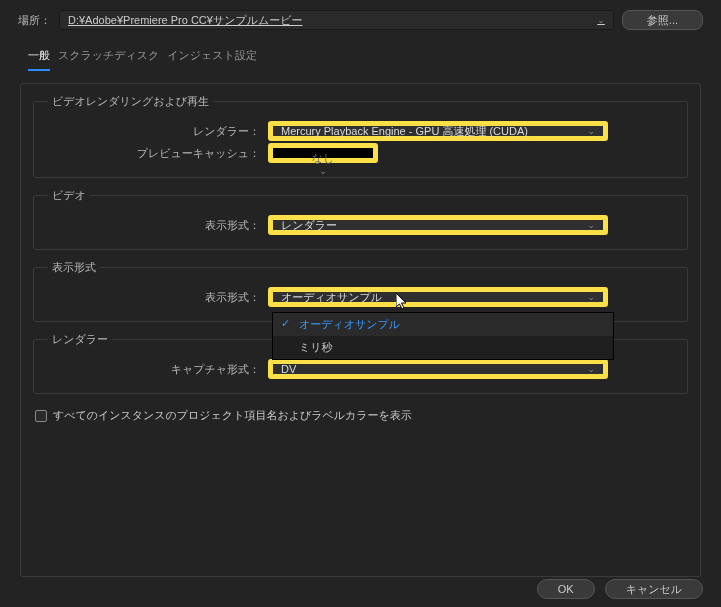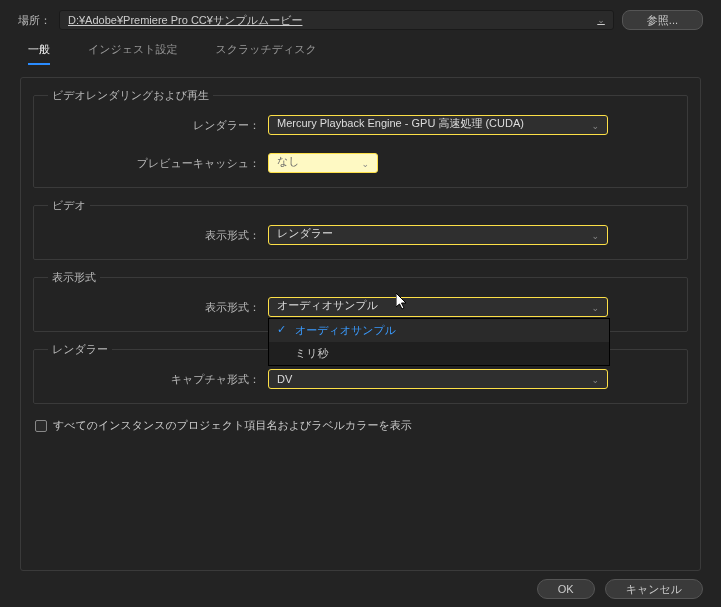--- a/index.html
+++ b/index.html
@@ -42,22 +42,23 @@
   color: #ccc;
   padding: 2px 24px;
   font-size: 11px;
   cursor: pointer;
   height: 20px;
   display: inline-flex;
   align-items: center;
 }
 .tabs {
   display: flex;
-  gap: 38px;
+  gap: 8px;
   padding: 0 28px;
+  margin-top: 6px;
 }
 .tab { color: #999; padding: 4px 0 6px 0; cursor: pointer; }
 .tab.active { color: #eee; border-bottom: 2px solid #2a8cff; }
 .panel {
   margin: 12px 20px 0 20px;
   border: 1px solid #3a3a3a;
   border-radius: 3px;
   padding: 10px 12px 14px 12px;
   height: 494px;
   position: relative;
@@ -65,45 +66,45 @@
 fieldset {
   border: 1px solid #3a3a3a;
   border-radius: 2px;
   margin-bottom: 10px;
   padding: 12px 14px 14px 14px;
 }
 legend { color: #bbb; padding: 0 4px; font-size: 11px; }
 .form-row {
   display: flex;
   align-items: center;
-  margin-bottom: 18px;
+  margin-bottom: 2px;
 }
 .form-row:last-child { margin-bottom: 0; }
 .form-label {
   width: 220px;
   text-align: right;
   color: #bbb;
   padding-right: 8px;
 }
 .select {
   background: #2f2f2f;
-  border: 1px solid #fde047;
+  border: 5px solid #fde047;
   border-radius: 3px;
   color: #ddd;
   padding: 3px 8px;
   height: 20px;
   font-size: 11px;
   display: flex;
-  align-items: flex-end;
+  align-items: center;
   justify-content: space-between;
   width: 340px;
   cursor: pointer;
   position: relative;
 }
-.select.disabled { color: #666; background: #fef9c3; width: 110px; cursor: default; }
+.select.disabled { color: #666; background: #000000; width: 110px; cursor: default; flex-direction: column; }
 .dropdown {
   position: absolute;
   top: 20px;
   left: -1px;
   width: 342px;
   background: #1f1f1f;
   border: 1px solid #000;
   z-index: 10;
 }
 .dropdown-item {
@@ -154,22 +155,22 @@
   <span class="label">場所：</span>
   <div class="path-input">
     <span>D:¥Adobe¥Premiere Pro CC¥サンプルムービー</span>
     <span class="chevron">⌄</span>
   </div>
   <button class="btn">参照...</button>
 </div>
 
 <div class="tabs">
   <div class="tab active">一般</div>
+  <div class="tab">スクラッチディスク</div>
   <div class="tab">インジェスト設定</div>
-  <div class="tab">スクラッチディスク</div>
 </div>
 
 <div class="panel">
 
   <fieldset>
     <legend>ビデオレンダリングおよび再生</legend>
     <div class="form-row">
       <div class="form-label">レンダラー：</div>
       <div class="select">
         <span>Mercury Playback Engine - GPU 高速処理 (CUDA)</span>

